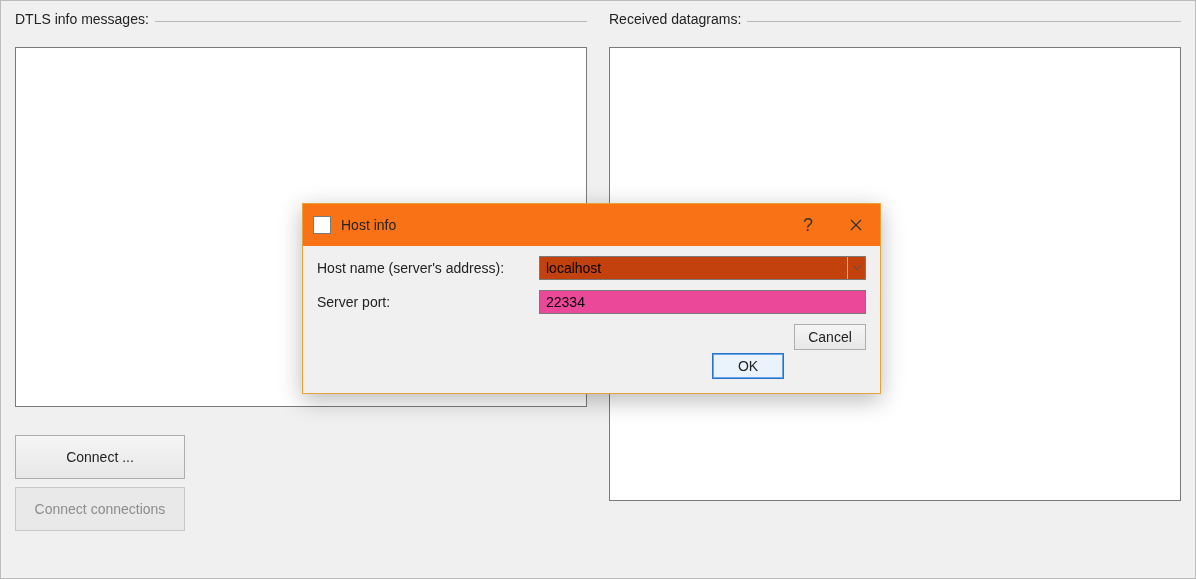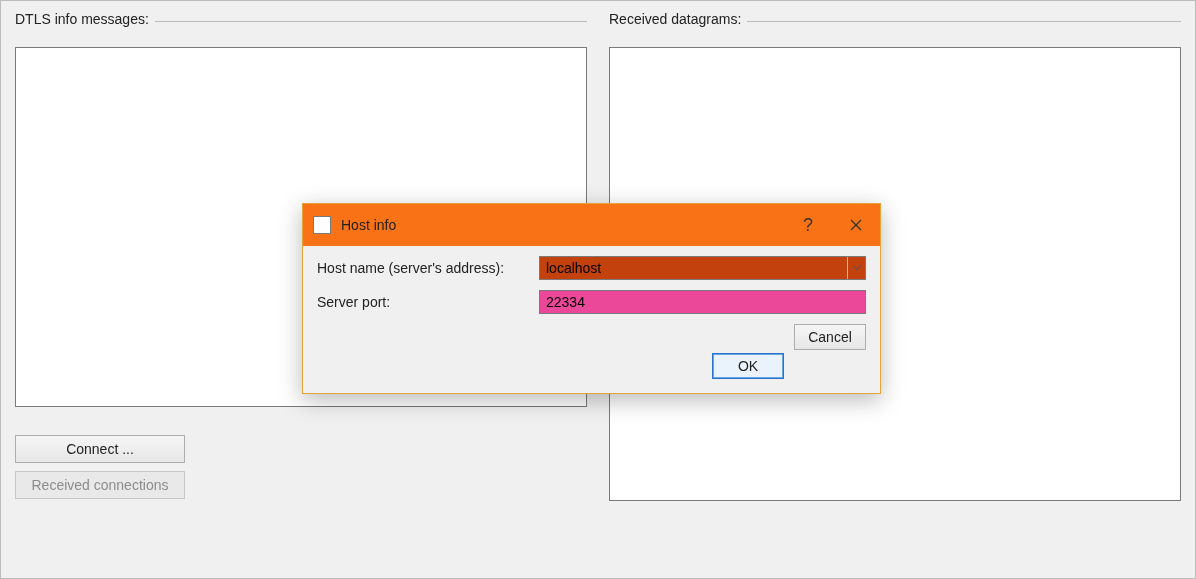--- a/index.html
+++ b/index.html
@@ -111,21 +111,21 @@
 
   .btn-stack {
     margin-top: 28px;
     display: flex;
     flex-direction: column;
     gap: 8px;
     align-items: flex-start;
   }
   .pushbutton {
     min-width: 170px;
-    height: 28px;
+    height: 44px;
     border: 1px solid #adadad;
     background: linear-gradient(#f5f5f5,#e7e7e7);
     padding: 0 12px;
     display: inline-flex;
     align-items: center;
     justify-content: center;
     font-size: 14px;
     color: #222;
   }
   .pushbutton.disabled {
@@ -238,21 +238,21 @@
       <div class="group-label-wrap">
         <div class="group-line"></div>
         <span class="group-label">DTLS info messages:</span>
       </div>
       <div class="textarea-box"></div>
       <div class="btn-stack">
         <div class="pushbutton">
           <span>Connect ...</span>
         </div>
         <div class="pushbutton disabled">
-          <span>Received connections</span>
+          <span>Connect connections</span>
         </div>
       </div>
     </div>
 
     <div class="pane-right">
       <div class="group-label-wrap">
         <div class="group-line"></div>
         <span class="group-label">Received datagrams:</span>
       </div>
       <div class="textarea-box"></div>

